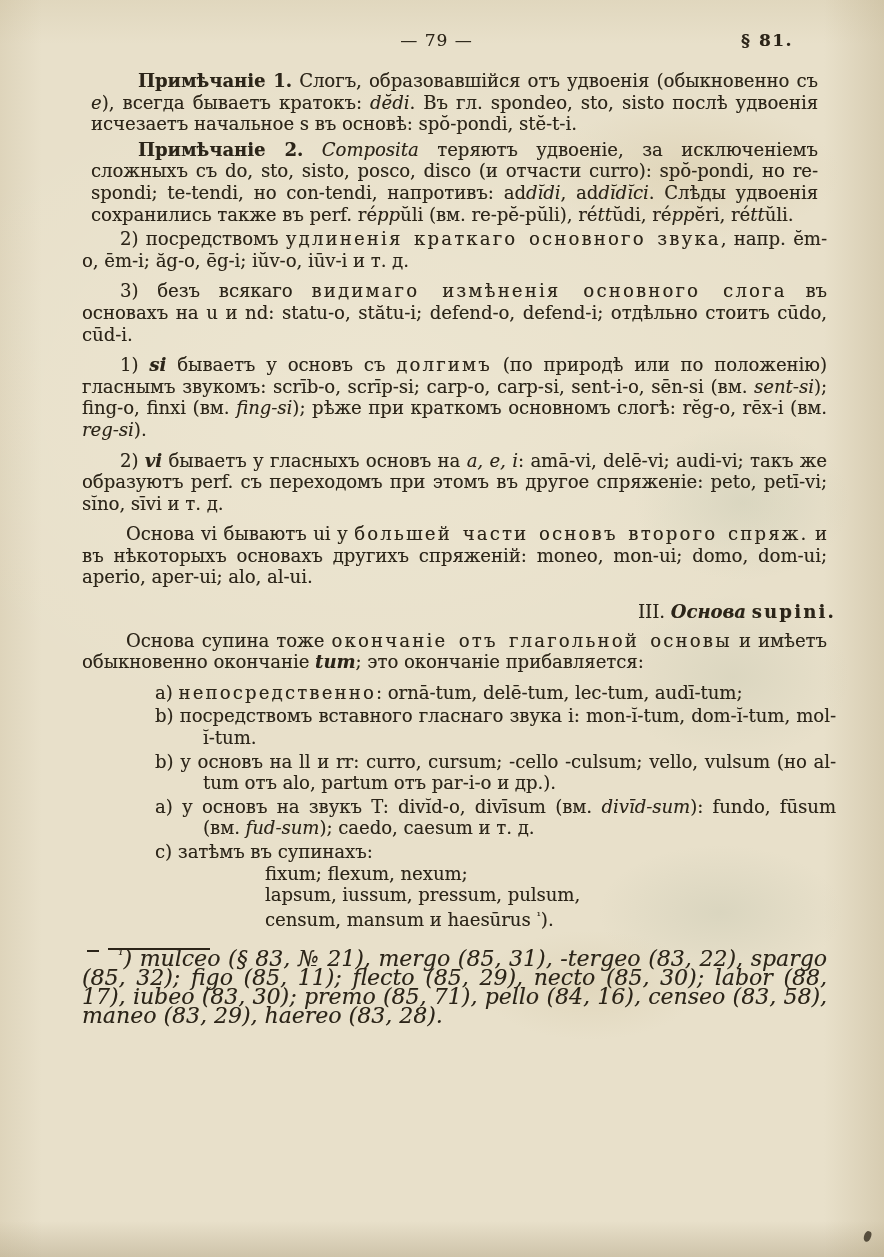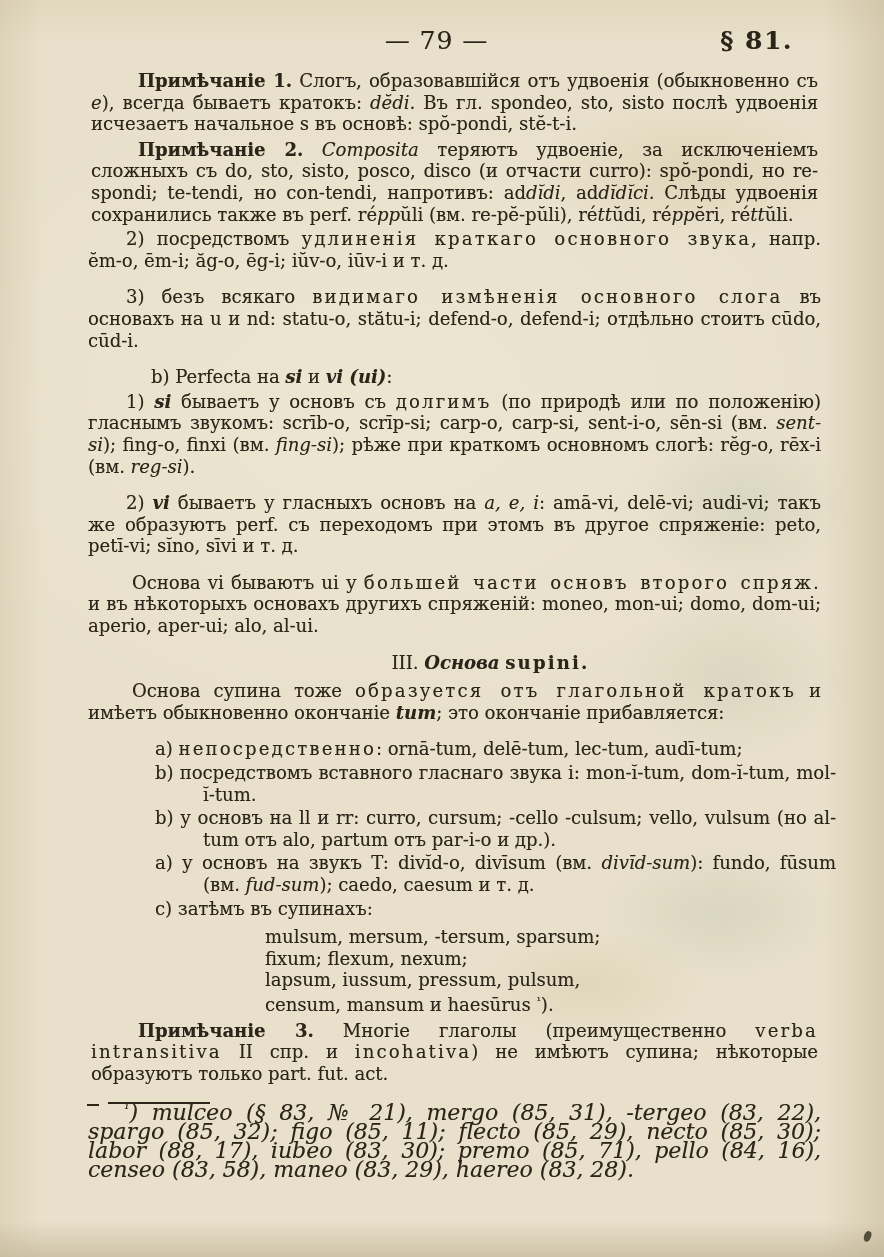--- a/index.html
+++ b/index.html
@@ -21,31 +21,31 @@
   .st4{left:598px;top:845px;width:245px;height:135px;background:radial-gradient(closest-side, rgba(150,162,138,0.17), rgba(150,162,138,0));}
   .st5{left:480px;top:930px;width:220px;height:110px;background:radial-gradient(closest-side, rgba(205,190,152,0.28), rgba(205,190,152,0));}
   .speck{left:864px;top:1231px;width:7px;height:11px;background:#3f3729;border-radius:55% 40% 60% 50%;opacity:.85;transform:rotate(14deg);}
 
   .text{
     position:absolute;left:73px;top:30px;width:763px;
     font-size:18px;line-height:21.6px;color:#2b2418;
     text-align:justify;
     text-shadow:0.3px 0.2px 0 rgba(43,36,24,0.35);
   }
-  .hdr{position:relative;height:28px;font-size:25px;margin-bottom:12px;}
+  .hdr{position:relative;height:28px;font-size:17px;margin-bottom:12px;}
   .hdr .pg{position:absolute;left:0;right:0;text-align:center;transform:translateX(-18px);letter-spacing:1px;}
   .hdr .sec{position:absolute;right:43px;top:0;letter-spacing:1.5px;font-weight:bold;}
 
-  p{margin:15px;padding:0;}
+  p{margin:9px;padding:0;}
   .note{margin:4px 18px 0 18px;text-indent:47px;}
   .pind{margin-top:3px;text-indent:38px;}
   .pp{margin-top:4px;text-indent:44px;}
   .sub{margin:5px 0 0 78px;text-align:left;}
   .itema{margin:2px 0 0 82px;padding-left:48px;text-indent:-48px;}
-  .hd{margin:13px 0 7px 72px;text-align:center;}
+  .hd{margin:13px 0 7px 72px;text-align:right;}
   .verse{margin:0 0 0 192px;text-align:left;}
   .vfirst{margin-top:7px;}
   .fn{font-size:22px;line-height:19px;margin-top:3px;text-indent:36px;font-style:italic;}
 
   .i{font-style:italic;}
   .b{font-weight:bold;}
   .bi{font-weight:bold;font-style:italic;}
   .sp{letter-spacing:2.2px;word-spacing:2px;}
   .bsp{font-weight:bold;letter-spacing:2.2px;}
   .sup{font-size:62%;vertical-align:6px;}
@@ -68,33 +68,30 @@
   <div class="text">
     <div class="hdr">
       <span class="pg">— 79 —</span>
       <span class="sec">§ 81.</span>
     </div>
     <div id="body">
         <p class="note"><span class="b">Примѣчаніе 1.</span><span> Слогъ, образовавшійся отъ удвоенія (обыкновенно съ </span><span class="i">e</span><span>), всегда бываетъ кратокъ: </span><span class="i">dĕdi</span><span>. Въ гл. spondeo, sto, sisto послѣ удвоенія исчезаетъ начальное s въ основѣ: spŏ-pondi, stĕ-t-i.</span></p>
         <p class="note"><span class="b">Примѣчаніе 2.</span><span> </span><span class="i">Composita</span><span> теряютъ удвоеніе, за исключеніемъ сложныхъ съ do, sto, sisto, posco, disco (и отчасти curro): spŏ-pondi, но re-spondi; te-tendi, но con-tendi, напротивъ: ad</span><span class="i">dĭdi</span><span>, ad</span><span class="i">dĭdĭci</span><span>. Слѣды удвоенія сохранились также въ perf. ré</span><span class="i">pp</span><span>ŭli (вм. re-pĕ-pŭli), ré</span><span class="i">tt</span><span>ŭdi, ré</span><span class="i">pp</span><span>ĕri, ré</span><span class="i">tt</span><span>ŭli.</span></p>
         <p class="pind"><span>2) посредствомъ </span><span class="sp">удлиненія краткаго основного звука</span><span>, напр. ĕm-o, ēm-i; ăg-o, ēg-i; iŭv-o, iūv-i и т. д.</span></p>
         <p class="pind"><span>3) безъ всякаго </span><span class="sp">видимаго измѣненія основного слога</span><span> въ основахъ на u и nd: statu-o, stătu-i; defend-o, defend-i; отдѣльно стоитъ cūdo, cūd-i.</span></p>
-        <p class="sub"><span>b) Perfecta на </span><span class="bi">si</span><span> и </span><span class="bi">vi (ui)</span><span>:</span></p>
         <p class="pind"><span>1) </span><span class="bi">si</span><span> бываетъ у основъ съ </span><span class="sp">долгимъ</span><span> (по природѣ или по положенію) гласнымъ звукомъ: scrīb-o, scrīp-si; carp-o, carp-si, sent-i-o, sēn-si (вм. </span><span class="i">sent-si</span><span>); fing-o, finxi (вм. </span><span class="i">fing-si</span><span>); рѣже при краткомъ основномъ слогѣ: rĕg-o, rēx-i (вм. </span><span class="i">reg-si</span><span>).</span></p>
         <p class="pind"><span>2) </span><span class="bi">vi</span><span> бываетъ у гласныхъ основъ на </span><span class="i">a, e, i</span><span>: amā-vi, delē-vi; audi-vi; такъ же образуютъ perf. съ переходомъ при этомъ въ другое спряженіе: peto, petī-vi; sĭno, sīvi и т. д.</span></p>
         <p class="pp"><span>Основа vi бываютъ ui у </span><span class="sp">большей части основъ второго спряж.</span><span> и въ нѣкоторыхъ основахъ другихъ спряженій: moneo, mon-ui; domo, dom-ui; aperio, aper-ui; alo, al-ui.</span></p>
         <p class="hd"><span>III. </span><span class="bi">Основа</span><span> </span><span class="bsp">supini.</span></p>
-        <p class="pp"><span>Основа супина тоже </span><span class="sp">образуется отъ глагольной кратокъ</span><span> и имѣетъ обыкновенно окончаніе </span><span class="bi">tum</span><span>; это окончаніе прибавляется:</span></p>
+        <p class="pp"><span>Основа супина тоже </span><span class="sp">окончаніе отъ глагольной основы</span><span> и имѣетъ обыкновенно окончаніе </span><span class="bi">tum</span><span>; это окончаніе прибавляется:</span></p>
         <p class="itema"><span>a) </span><span class="sp">непосредственно</span><span>: ornā-tum, delē-tum, lec-tum, audī-tum;</span></p>
         <p class="itema"><span>b) посредствомъ вставного гласнаго звука i: mon-ĭ-tum, dom-ĭ-tum, mol-ĭ-tum.</span></p>
         <p class="itema"><span>b) у основъ на ll и rr: curro, cursum; -cello -culsum; vello, vulsum (но al-tum отъ alo, partum отъ par-i-o и др.).</span></p>
         <p class="itema"><span>a) у основъ на звукъ T: divĭd-o, divīsum (вм. </span><span class="i">divīd-sum</span><span>): fundo, fūsum (вм. </span><span class="i">fud-sum</span><span>); caedo, caesum и т. д.</span></p>
         <p class="itema"><span>c) затѣмъ въ супинахъ:</span></p>
-        <p class="verse vfirst"><span>mulsum, mersum, -tersum, sparsum;</span></p>
         <p class="verse"><span>fixum; flexum, nexum;</span></p>
         <p class="verse"><span>lapsum, iussum, pressum, pulsum,</span></p>
         <p class="verse"><span>censum, mansum и haesūrus </span><span class="sup">¹</span><span>).</span></p>
-        <p class="note"><span class="b">Примѣчаніе 3.</span><span> Многіе глаголы (преимущественно </span><span class="sp">verba intransitiva</span><span> II спр. и </span><span class="sp">incohativa</span><span>) не имѣютъ супина; нѣкоторые образуютъ только part. fut. act.</span></p>
         <div class="rule"><span class="dash"></span><span class="line"></span></div>
         <p class="fn"><span class="sup">¹</span><span>) mulceo (§ 83, № 21), mergo (85, 31), -tergeo (83, 22), spargo (85, 32); figo (85, 11); flecto (85, 29), necto (85, 30); labor (88, 17), iubeo (83, 30); premo (85, 71), pello (84, 16), censeo (83, 58), maneo (83, 29), haereo (83, 28).</span></p>
       </div>
   </div>
 </div>
 
 </body></html>

